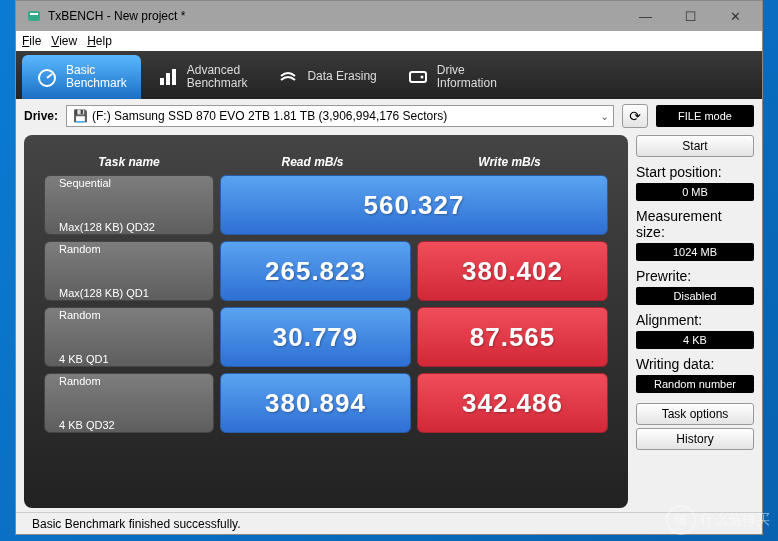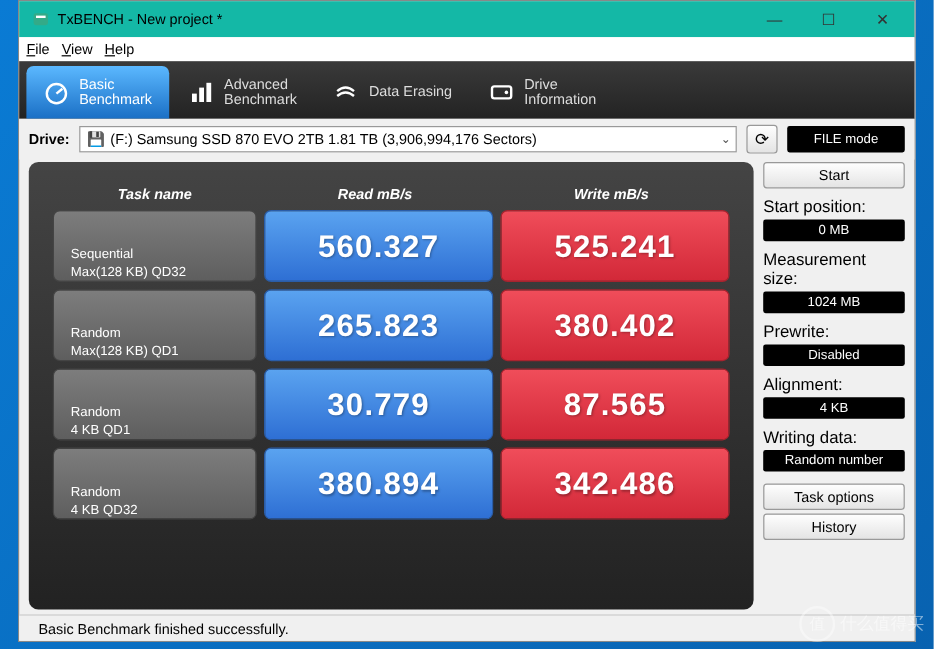--- a/index.html
+++ b/index.html
@@ -1,18 +1,18 @@
 <!DOCTYPE html>
 <html><head>
 <meta charset="utf-8">
 <style>
 * { box-sizing: border-box; margin: 0; padding: 0; font-family: "Segoe UI", Tahoma, sans-serif; }
 body { background: linear-gradient(135deg, #0a7bd4, #0862b0); width: 778px; height: 541px; overflow: hidden; position: relative; }
 .window { position: absolute; left: 15px; top: 0; width: 748px; height: 535px; background: #f0f0f0; border: 1px solid #888; display: flex; flex-direction: column; }
-.titlebar { height: 30px; background: #14b8a6; display: flex; align-items: center; padding: 0 4px; }
+.titlebar { height: 30px; background: #a3a3a3; display: flex; align-items: center; padding: 0 4px; }
 .titlebar .icon { width: 16px; height: 16px; margin: 0 6px; }
 .titlebar .title { font-size: 12px; flex: 1; }
 .winbtns { display: flex; }
 .winbtn { width: 45px; height: 28px; display: flex; align-items: center; justify-content: center; font-size: 13px; color: #333; }
 .menubar { height: 20px; background: #fff; display: flex; align-items: center; padding: 0 6px; font-size: 12px; gap: 10px; text-align: center; }
 .menubar span { text-decoration: underline; text-decoration-color: transparent; }
 .menubar span::first-letter { text-decoration: underline; }
 .tabbar { height: 48px; background: linear-gradient(#3a3a3a, #232323); display: flex; align-items: stretch; padding: 4px 6px 0; gap: 2px; }
 .tab { display: flex; align-items: center; padding: 4px 14px; color: #ddd; border-radius: 6px 6px 0 0; cursor: pointer; gap: 8px; font-size: 12px; }
 .tab.active { background: linear-gradient(#5bb8ff, #1a6fc5); color: #fff; }
@@ -23,21 +23,21 @@
 .drivesel { flex: 1; height: 22px; border: 1px solid #999; background: #fff; display: flex; align-items: center; padding: 0 6px; font-size: 12px; position: relative; }
 .drivesel .chev { position: absolute; right: 4px; font-size: 10px; color: #555; }
 .iconbtn { width: 26px; height: 24px; border: 1px solid #999; background: linear-gradient(#fefefe,#e4e4e4); border-radius: 3px; display: flex; align-items: center; justify-content: center; font-size: 14px; }
 .filemode { width: 98px; height: 22px; background: #000; color: #fff; font-size: 11px; display: flex; align-items: center; justify-content: center; border-radius: 2px; }
 .mainrow { flex: 1; display: flex; padding: 2px 8px 4px; gap: 8px; }
 .bench { flex: 1; background: linear-gradient(#444,#222); border-radius: 8px; padding: 20px; display: flex; flex-direction: column; }
 .benchhdr { display: flex; color: #fff; font-size: 12px; font-style: italic; font-weight: bold; text-align: center; margin-bottom: 6px; }
 .benchhdr .c1 { width: 170px; }
 .benchhdr .c2, .benchhdr .c3 { flex: 1; }
 .benchrow { display: flex; gap: 6px; margin-bottom: 6px; height: 60px; }
-.taskname { width: 170px; background: linear-gradient(#7d7d7d,#5e5e5e); border: 1px solid #444; border-radius: 6px; color: #fff; font-size: 11px; display: flex; flex-direction: column; justify-content: flex-end; padding-left: 14px; line-height: 1.3; }
+.taskname { width: 170px; background: linear-gradient(#7d7d7d,#5e5e5e); border: 1px solid #444; border-radius: 6px; color: #fff; font-size: 11px; display: flex; flex-direction: column; justify-content: space-between; padding-left: 14px; line-height: 1.3; }
 .readv, .writev { flex: 1; border-radius: 6px; display: flex; align-items: center; justify-content: center; color: #fff; font-size: 26px; font-weight: bold; letter-spacing: 1px; font-family: "Arial Black", sans-serif; text-shadow: 1px 1px 2px rgba(0,0,0,0.3); }
 .readv { background: linear-gradient(#5aa3f0,#2e6fd4); border: 1px solid #2a5da8; }
 .writev { background: linear-gradient(#f04d5a,#d22838); border: 1px solid #a8232e; }
 .sidebar { width: 118px; display: flex; flex-direction: column; gap: 3px; font-size: 11px; }
 .btn { height: 22px; border: 1px solid #999; background: linear-gradient(#fefefe,#e4e4e4); border-radius: 3px; display: flex; align-items: center; justify-content: center; font-size: 12px; }
 .sidelbl { font-size: 14px; margin-top: 4px; }
 .blackbox { height: 18px; background: #000; color: #fff; font-size: 11px; display: flex; align-items: center; justify-content: center; border-radius: 2px; }
 .statusbar { height: 22px; background: #f0f0f0; border-top: 1px solid #ccc; font-size: 12px; padding: 2px 16px; display: flex; align-items: center; }
 .ul::first-letter { text-decoration: underline; }
 .watermark { position: absolute; right: 8px; bottom: 6px; color: rgba(255,255,255,0.5); font-size: 14px; display: flex; align-items: center; gap: 4px; pointer-events: none; }
@@ -129,21 +129,20 @@
         <div class="c1">Task name</div>
         <div class="c2">Read mB/s</div>
         <div class="c3">Write mB/s</div>
       </div>
       <div class="benchrow">
         <div class="taskname">
             <span>Sequential</span>
             <span>Max(128 KB) QD32</span>
           </div>
         <div class="readv">560.327</div>
-        <div class="writev">525.241</div>
       </div>
       <div class="benchrow">
         <div class="taskname">
             <span>Random</span>
             <span>Max(128 KB) QD1</span>
           </div>
         <div class="readv">265.823</div>
         <div class="writev">380.402</div>
       </div>
       <div class="benchrow">

